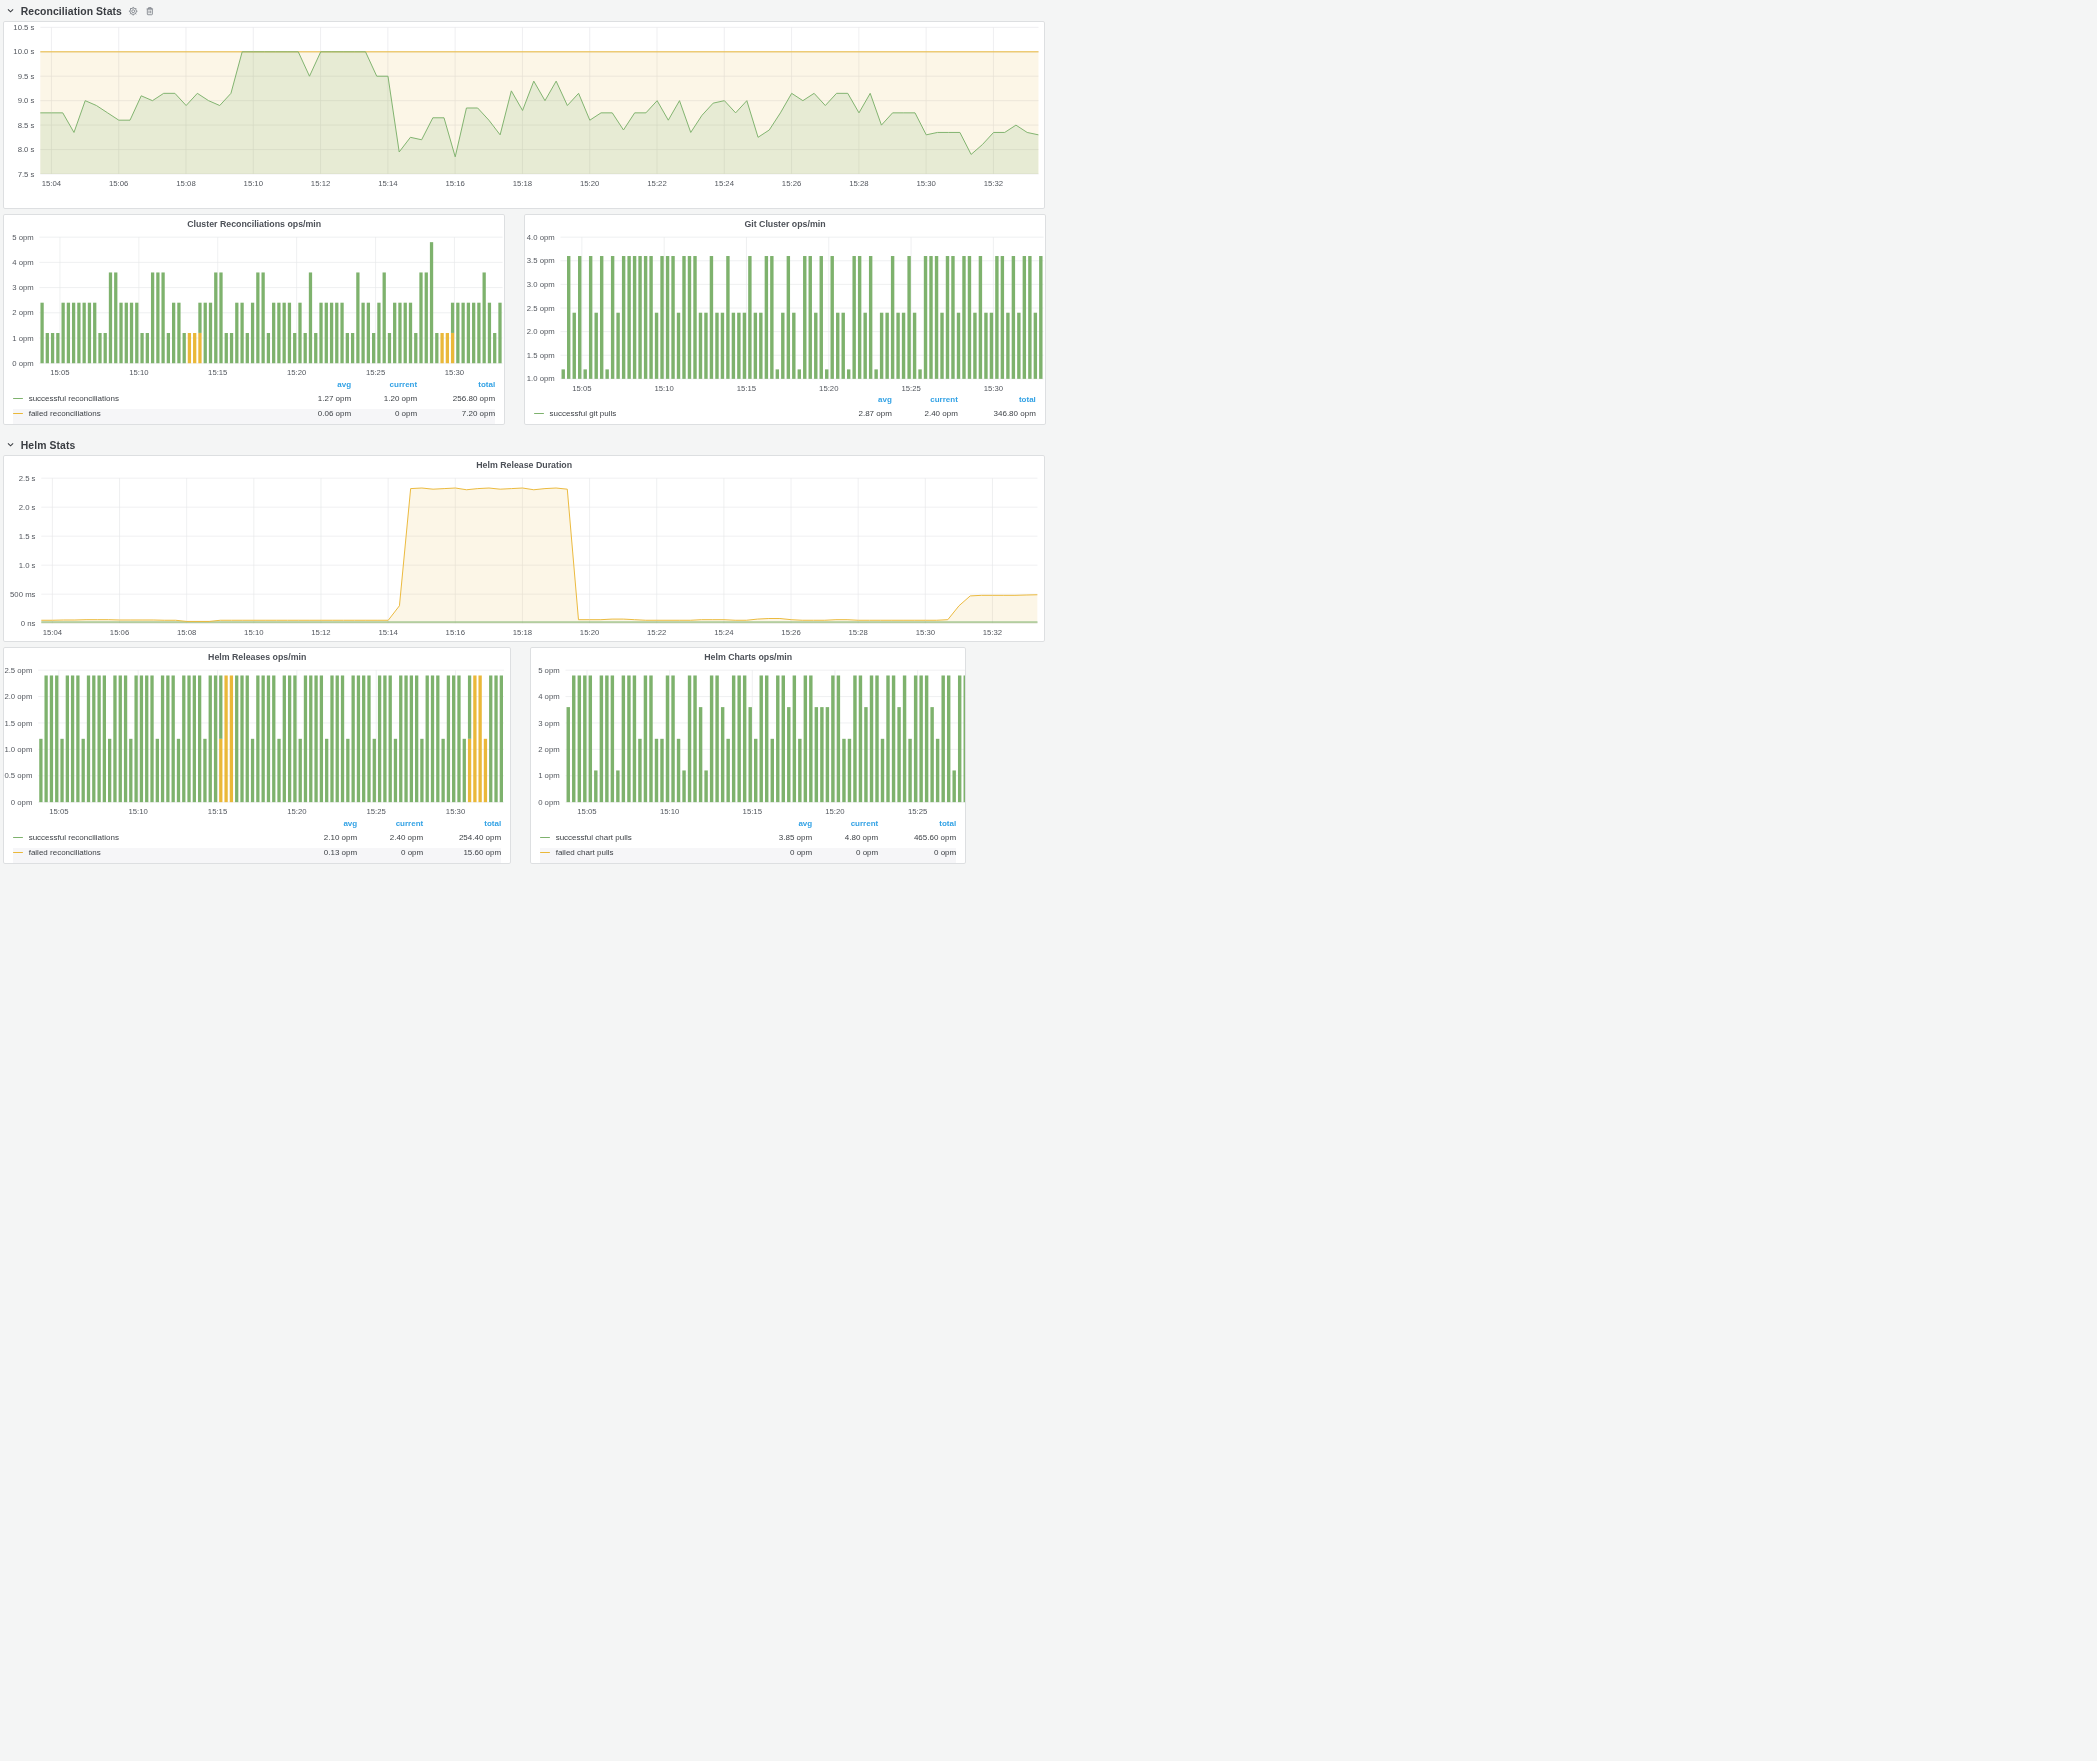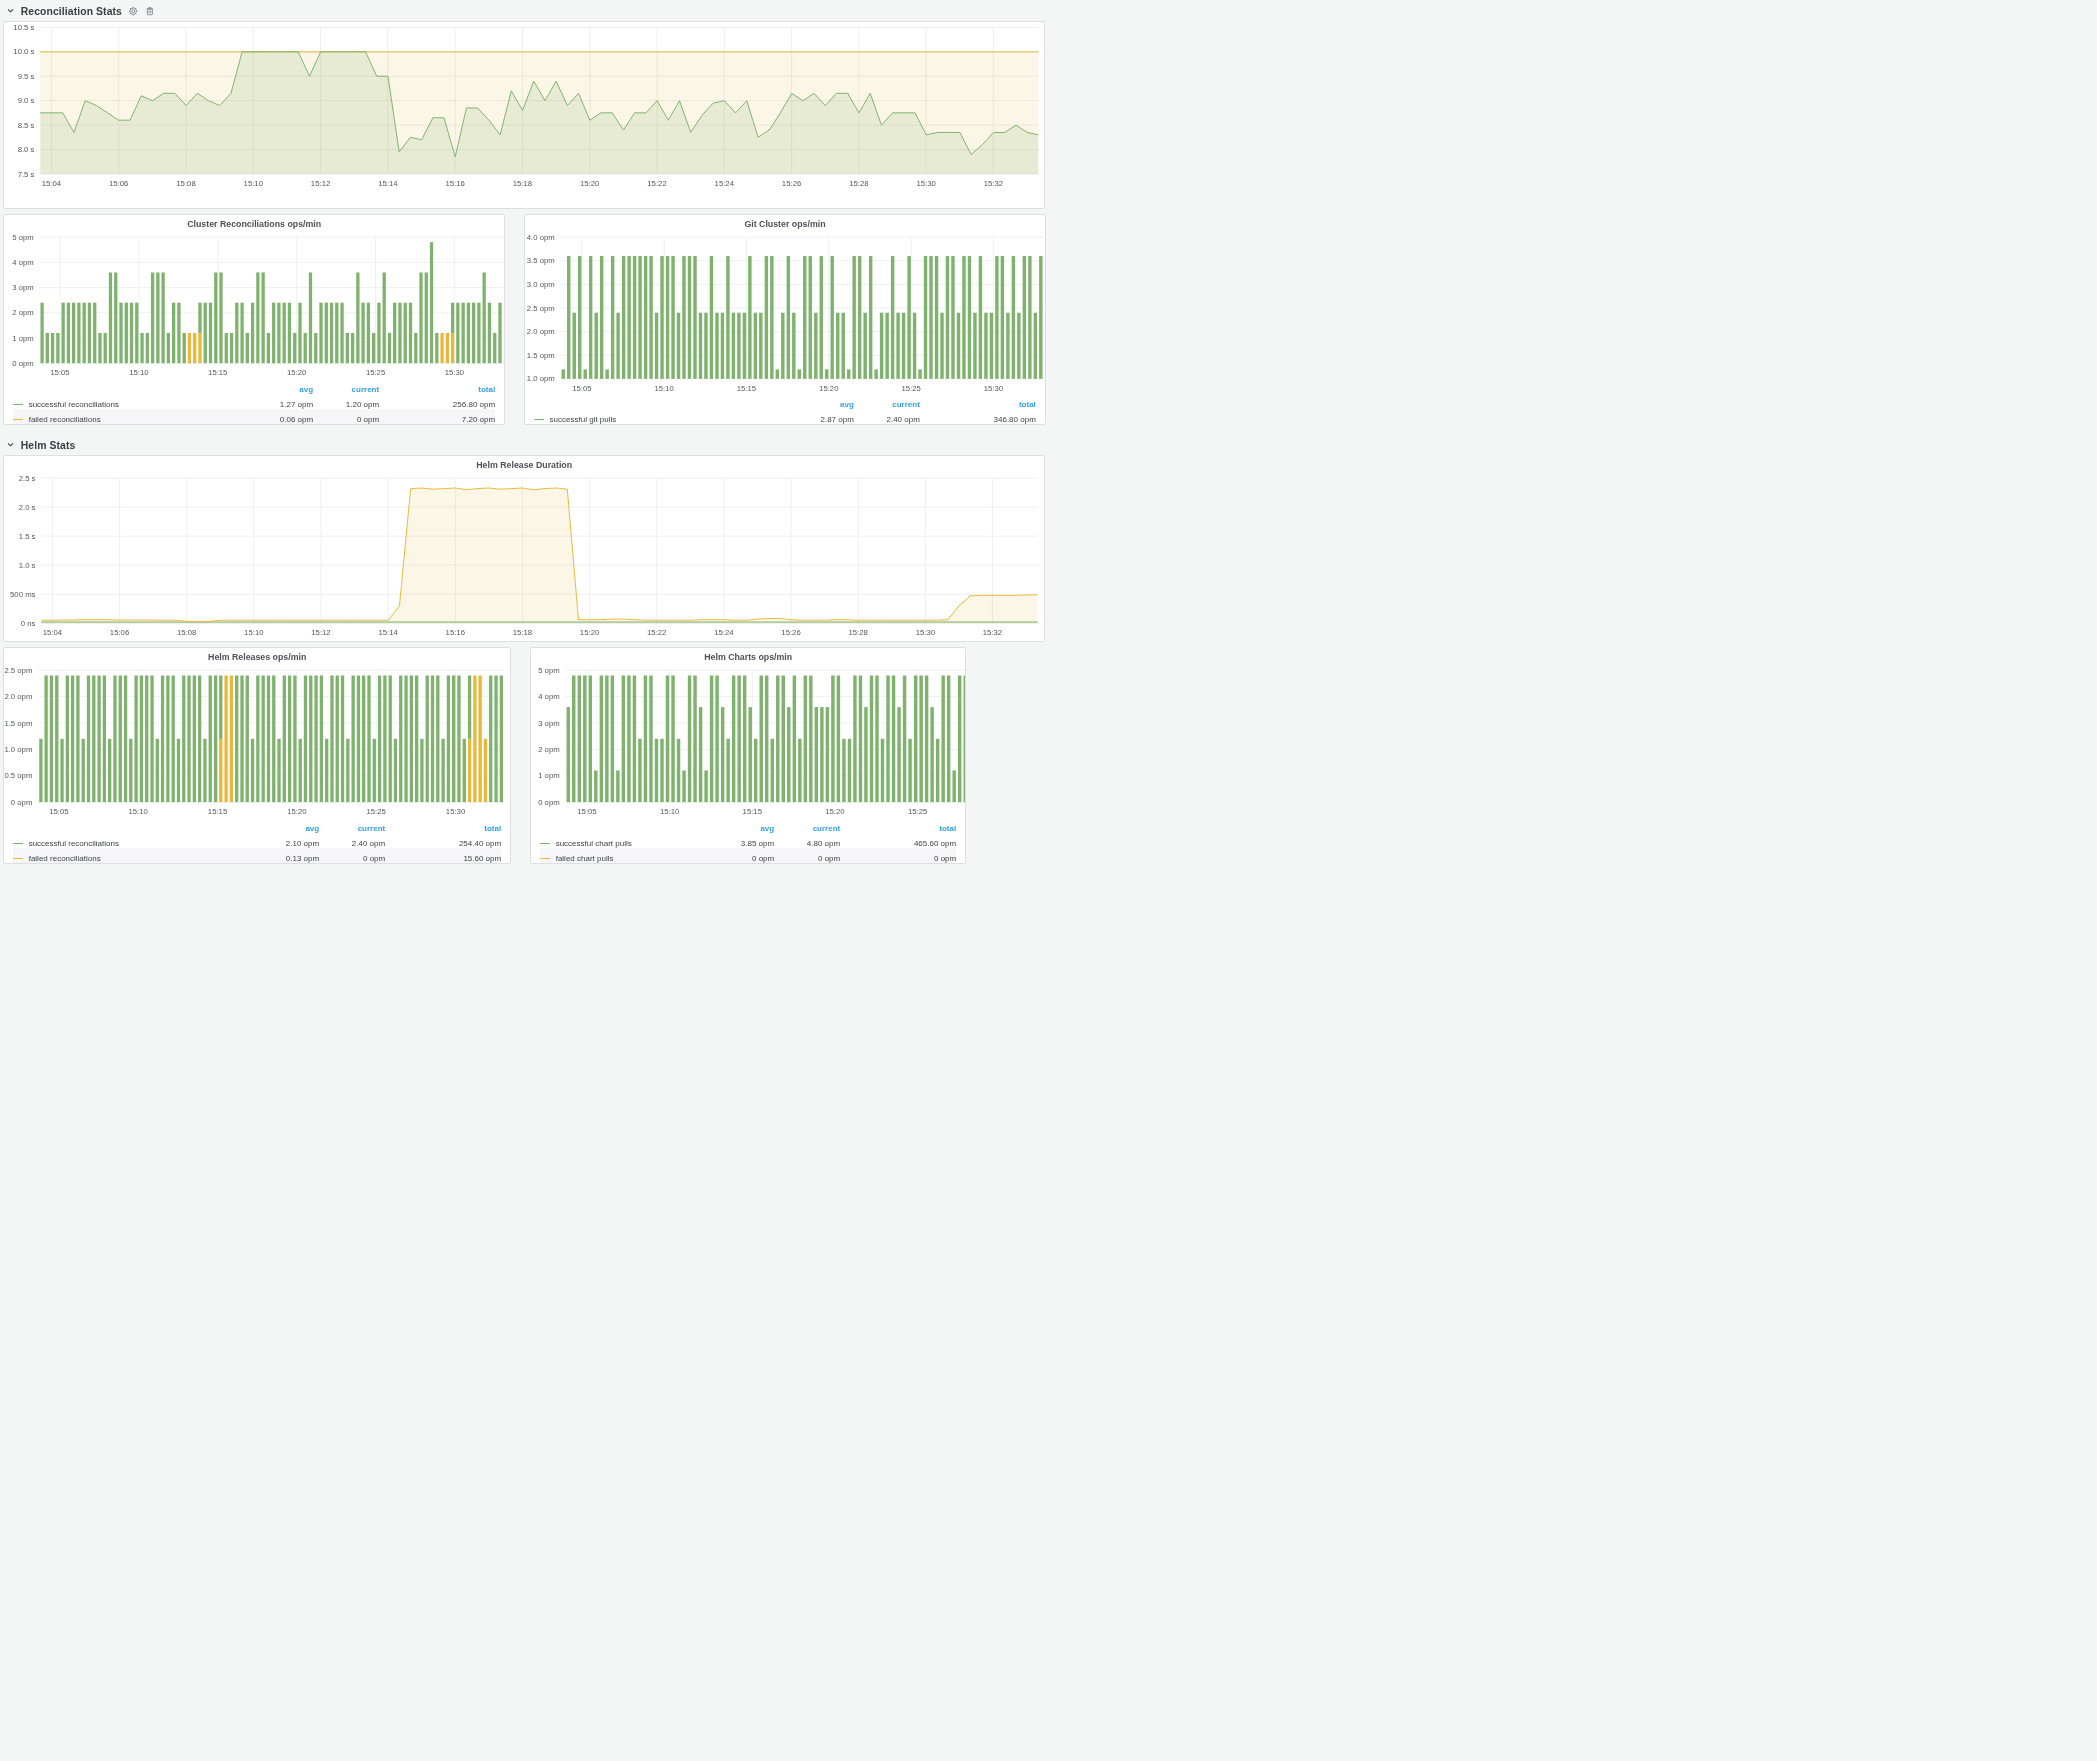--- a/index.html
+++ b/index.html
@@ -19,26 +19,26 @@
   }
   .panel-full{margin:0;width:1042px;}
   .row{display:flex;gap:19px;margin-top:5.2px;}
   .panel-title{
     text-align:center;font-size:8.8px;font-weight:700;color:#4D5158;
     padding:4.5px 0 1.9px 0;line-height:10.4px;cursor:pointer;white-space:nowrap;
   }
   svg{display:block;}
   svg text{font-family:"Liberation Sans",sans-serif;font-size:12px;fill:#54585F;}
   .legend{padding:1.3px 9px 0 9px;font-size:8px;color:#3E4247;}
-  .legend-head,.legend-row{display:flex;align-items:flex-end;height:15px;}
+  .legend-head,.legend-row{display:flex;align-items:flex-start;height:15px;}
   .legend-head{height:13.6px;}
   .legend-head .lv{color:#33A2E5;font-weight:700;}
   .lname{flex:1;display:flex;align-items:center;min-width:0;}
   .lv{width:66px;text-align:right;white-space:nowrap;}
-  .lv.lvt{width:78px;margin-left:38px;}
+  .lv.lvt{width:78px;}
   .dash{display:inline-block;width:9.7px;height:1.9px;border-radius:1.3px;margin-right:5.8px;flex:none;}
   .legend-row.striped{background:#F6F6F8;}
   .spacer14{height:9px;}
 </style>
 </head>
 <body>
 
 <div class="page">
 
   <div class="section-header">

